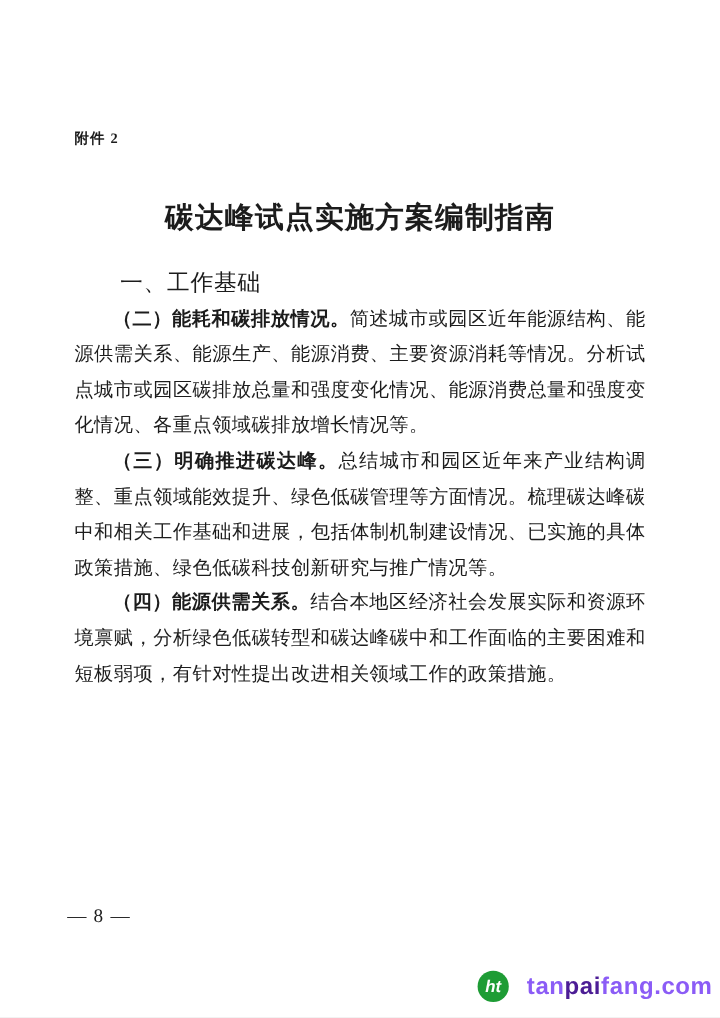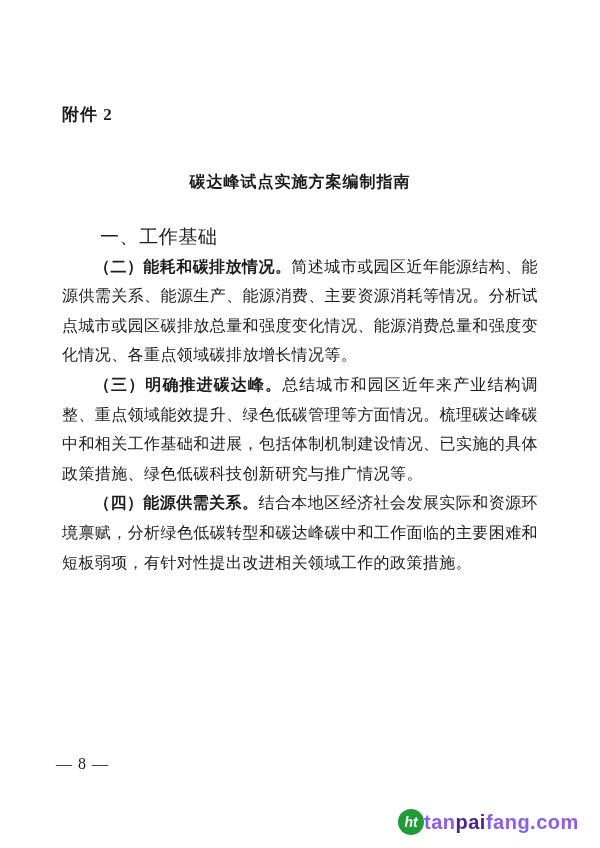--- a/index.html
+++ b/index.html
@@ -15,28 +15,28 @@
     font-family: "Liberation Serif", "DejaVu Serif", serif;
   }
   .content {
     position: absolute;
     left: 62px;
     right: 62px;
     top: 0;
   }
   .attach-label {
     margin-top: 104px;
-    font-size: 17px;
+    font-size: 12px;
     line-height: 22px;
     font-weight: 600;
     letter-spacing: 1px;
   }
   .doc-title {
     margin-top: 40px;
-    font-size: 16px;
+    font-size: 24px;
     line-height: 32px;
     font-weight: 800;
     text-align: center;
     letter-spacing: 1px;
   }
   .doc-body {
     margin-top: 24px;
     font-size: 16px;
     line-height: 29.6px;
     letter-spacing: 0.4px;
@@ -62,21 +62,21 @@
     font-size: 16px;
     letter-spacing: 1px;
     font-family: "Liberation Serif", "DejaVu Serif", serif;
   }
   .watermark {
     position: absolute;
     left: 398px;
     top: 809px;
     display: flex;
     align-items: center;
-    gap: 0;
+    gap: 15px;
   }
   .wm-icon {
     width: 26px;
     height: 26px;
     border-radius: 50%;
     background: #1e9c35;
     color: #ffffff;
     display: flex;
     align-items: center;
     justify-content: center;

